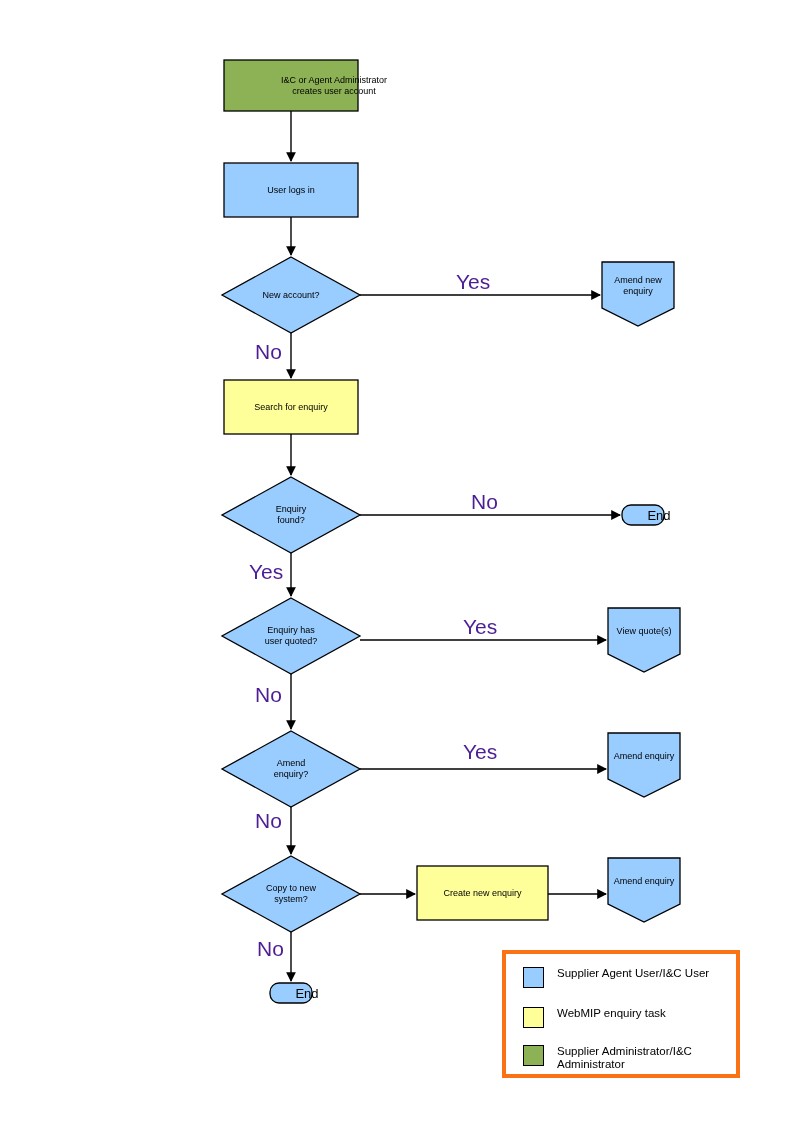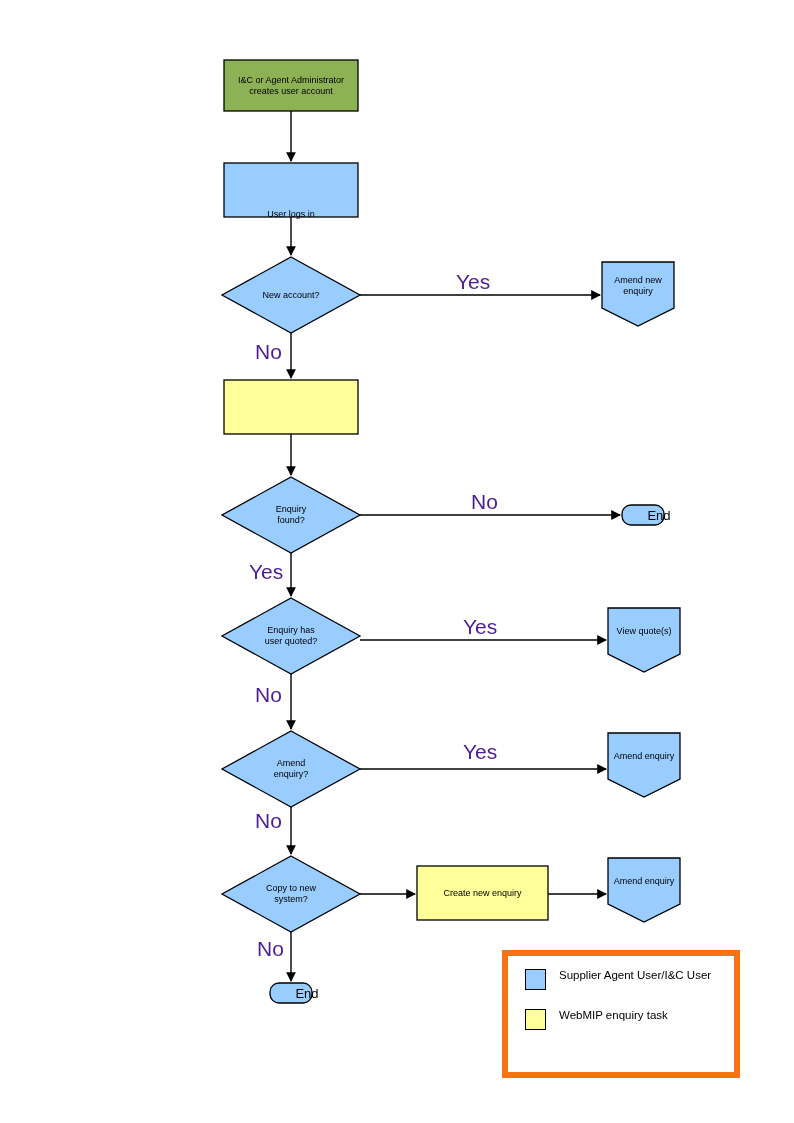--- a/index.html
+++ b/index.html
@@ -55,21 +55,21 @@
     color: #000000;
     margin-left: 16px;
   }
   #legend {
     position: absolute;
     left: 502px;
     top: 950px;
     width: 238px;
     height: 128px;
     background: #ffffff;
-    border: 6px solid #f97316;
+    border: 4px solid #f97316;
     box-sizing: border-box;
   }
   .legend-row {
     position: absolute;
     display: flex;
     align-items: flex-start;
   }
   .legend-swatch {
     width: 21px;
     height: 21px;
@@ -139,30 +139,31 @@
 
     <polygon points="291,856 360,894 291,932 222,894" fill="#99CCFF" stroke="#000000" stroke-width="1.3"></polygon>
 
     <rect x="417" y="866" width="131" height="54" fill="#FFFF99" stroke="#000000" stroke-width="1.3"></rect>
 
     <polygon points="608,858 680,858 680,904 644,922 608,904" fill="#99CCFF" stroke="#000000" stroke-width="1.3"></polygon>
 
     <rect x="270" y="983" width="42" height="20" rx="9" ry="9" fill="#99CCFF" stroke="#000000" stroke-width="1.3"></rect>
   </svg>
 
-  <div class="node-label" style="left:224px; top:60px; width:134px; height:51px;">I&amp;C or Agent Administrator
+  <div class="node-label" style="left:224px; top:60px; width:134px; height:51px;padding-left:43px;">I&amp;C or Agent Administrator
 creates user account</div>
 
-  <div class="node-label" style="left:224px; top:163px; width:134px; height:54px;margin-top:24px;">User logs in</div>
+  <div class="node-label" style="left:224px; top:163px; width:134px; height:54px;">User logs in</div>
 
   <div class="node-label" style="left:229px; top:257px; width:124px; height:76px;">New account?</div>
 
   <div class="node-label" style="left:602px; top:262px; width:72px; height:48px;">Amend new
 enquiry</div>
 
+  <div class="node-label" style="left:224px; top:380px; width:134px; height:54px;">Search for enquiry</div>
 
   <div class="node-label" style="left:229px; top:477px; width:124px; height:76px;">Enquiry
 found?</div>
 
   <div class="term-label" style="left:622px; top:505px; width:42px; height:20px;">End</div>
 
   <div class="node-label" style="left:229px; top:598px; width:124px; height:76px;">Enquiry has
 user quoted?</div>
 
   <div class="node-label" style="left:604px; top:608px; width:80px; height:46px;">View quote(s)</div>
@@ -201,15 +202,20 @@
 
   <div id="legend">
     <div class="legend-row" style="left:17px; top:13px;">
       <span class="legend-swatch" style="background:#99CCFF;"></span>
       <span class="legend-text">Supplier Agent User/I&amp;C User</span>
     </div>
     <div class="legend-row" style="left:17px; top:53px;">
       <span class="legend-swatch" style="background:#FFFF99;"></span>
       <span class="legend-text">WebMIP enquiry task</span>
     </div>
+    <div class="legend-row" style="left:17px; top:91px;">
+      <span class="legend-swatch" style="background:#8DB255;"></span>
+      <span class="legend-text">Supplier Administrator/I&amp;C
+Administrator</span>
+    </div>
   </div>
 
 </div>
 
 </body></html>

